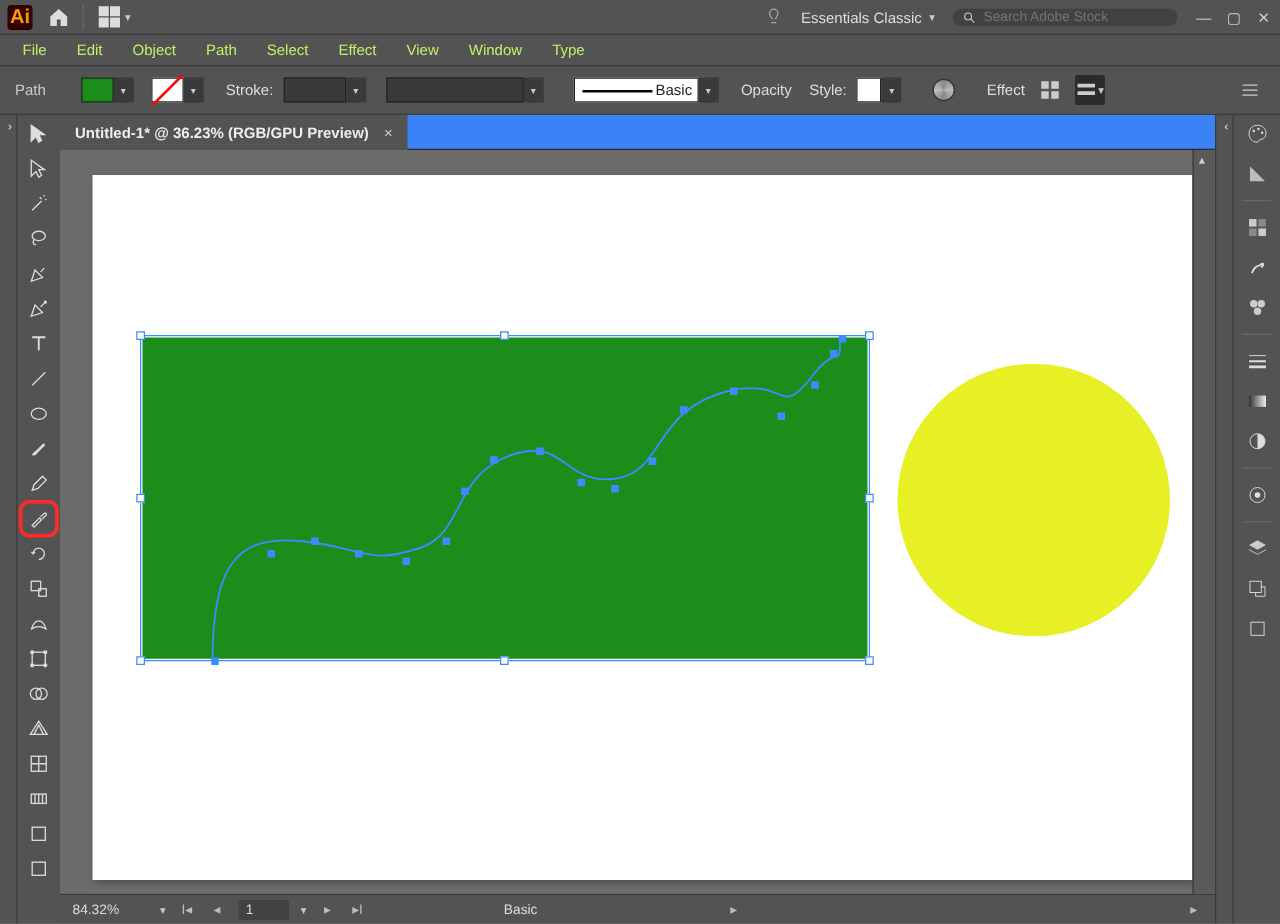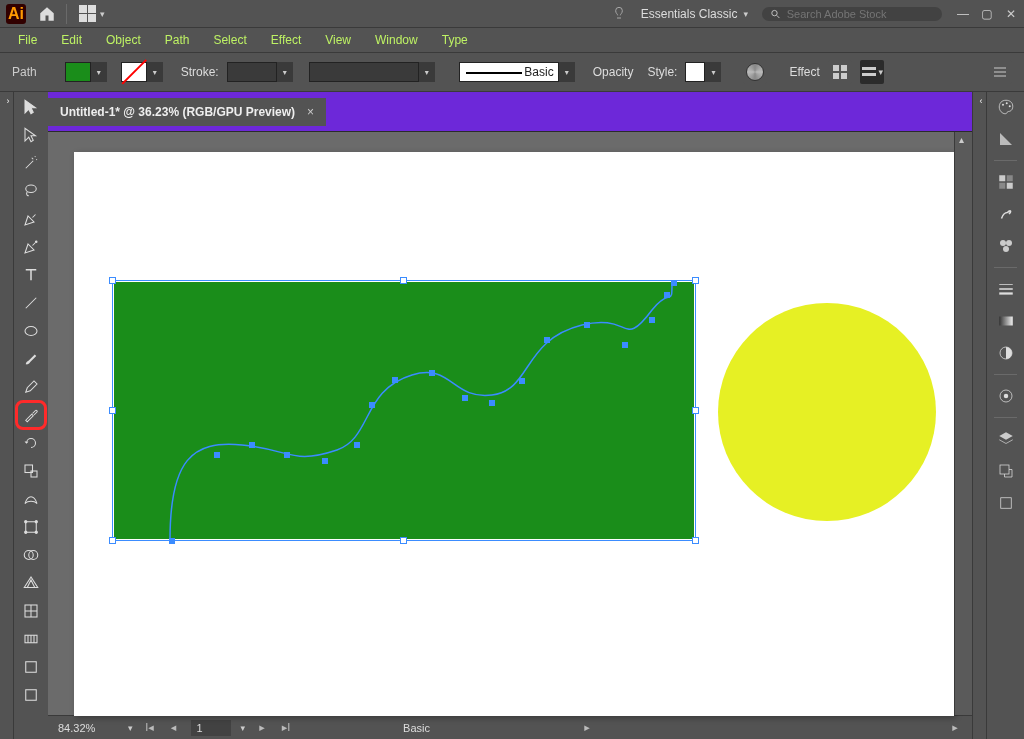--- a/index.html
+++ b/index.html
@@ -49,21 +49,21 @@
 .dbl-chev { font-size:9px; letter-spacing:-3px; color:#ccc; }
 
 
 .toolbox { width:34px; background:#535353; display:flex; flex-direction:column; align-items:center; padding-top:2px; gap:2px; }
 .tool { width:28px; height:26px; display:flex; align-items:center; justify-content:center; color:#ddd; border-radius:3px; position:relative; }
 .tool.highlighted { outline: 3px solid #ff2a2a; outline-offset: -1px; border-radius:6px; }
 .tool svg { width:18px; height:18px; stroke:#ddd; fill:none; stroke-width:1.4; }
 
 
 .docwrap { flex:1; display:flex; flex-direction:column; background:#6b6b6b; }
-.tabstrip { height:40px; background:#6d28d9; display:flex; align-items:center; border-bottom:1px solid #2b2b2b; }
+.tabstrip { height:28px; background:#3b82f6; display:flex; align-items:center; border-bottom:1px solid #2b2b2b; }
 .doctab { background:#535353; height:28px; display:flex; align-items:center; padding:0 12px; gap:12px; color:#eee; font-weight:600; font-size:12px; }
 .doctab .x { color:#ccc; font-weight:normal; }
 .canvas-area { flex:1; background:#6b6b6b; position:relative; display:flex; }
 .artboard { position:absolute; left:26px; top:20px; width:880px; height:564px; background:#fff; box-shadow: 2px 2px 6px rgba(0,0,0,.3); }
 .vscroll { position:absolute; right:0; top:0; width:18px; height:100%; background:#5a5a5a; border-left:1px solid #3a3a3a; }
 .vscroll .up { position:absolute; top:2px; left:4px; font-size:10px; color:#ccc; }
 .statusbar { height:24px; background:#535353; display:flex; align-items:center; padding:0 10px; gap:10px; border-top:1px solid #3a3a3a; color:#ddd; font-size:11px; }
 .statusbar .zoom { width:60px; }
 .nav-btn { width:14px; text-align:center; color:#bbb; }
 .art-num { width:40px; background:#424242; text-align:left; padding-left:6px; height:16px; line-height:16px; }

